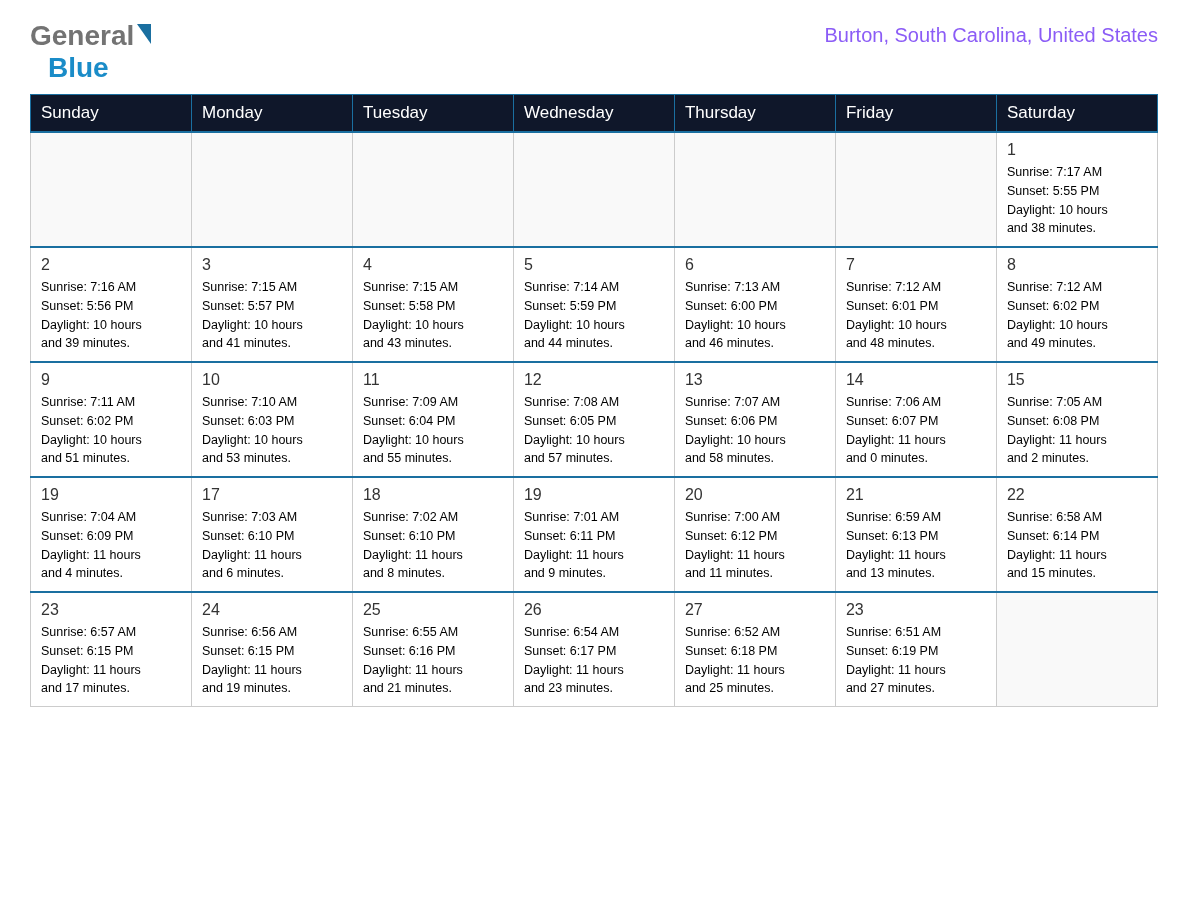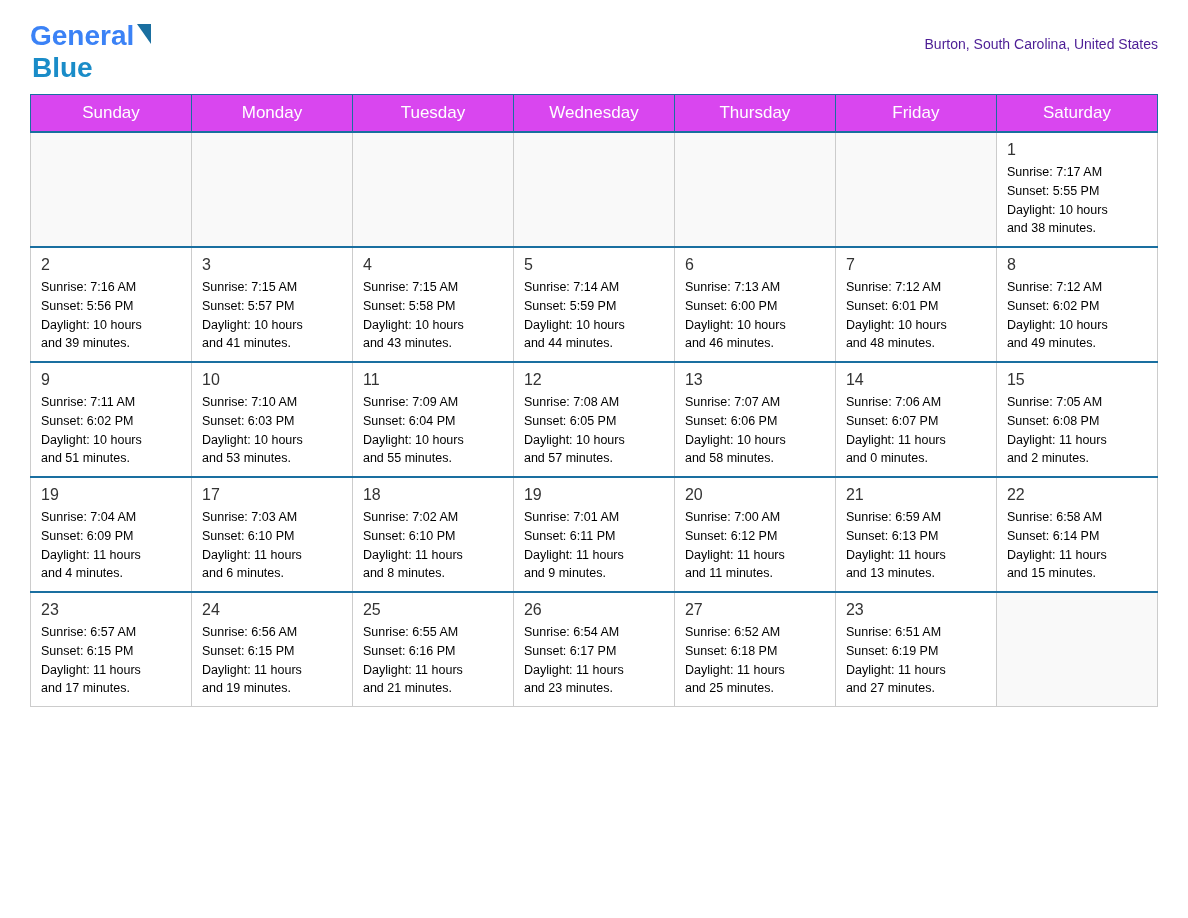--- a/index.html
+++ b/index.html
@@ -41,36 +41,36 @@
     .title-block {
       text-align: right;
     }
     .calendar-title {
       font-size: 52px;
       font-weight: bold;
       color: #222;
       line-height: 1.1;
     }
     .calendar-subtitle {
-      font-size: 14px;
-      color: #4c1d95;
-      margin-top: 16px;
+      font-size: 20px;
+      color: #8b5cf6;
+      margin-top: 4px;
     }
     .calendar {
       width: 100%;
       border-collapse: collapse;
       margin-top: 10px;
     }
     .calendar th {
-      background-color: #d946ef;
+      background-color: #0f172a;
       color: #fff;
       font-size: 17px;
       font-weight: normal;
       padding: 8px 10px;
-      text-align: center;
+      text-align: left;
       border: 1px solid #1a6fa0;
       margin-top: 32px;
     }
     .calendar td {
       vertical-align: top;
       padding: 8px 10px;
       border: 1px solid #ccc;
       width: 14.285%;
       font-size: 13px;
       color: #333;
@@ -102,24 +102,24 @@
       flex-direction: row;
       align-items: center;
     }
   </style>
 </head>
 <body>
 
 <div class="header">
   <div class="logo">
     <div class="logo-wrapper">
-      <span class="logo-general" style="font-size:28px;font-weight:bold;color:#3b82f6;">General</span>
+      <span class="logo-general" style="font-size:28px;font-weight:bold;color:#737373;">General</span>
       <span class="logo-arrow"></span>
     </div>
-    <span class="logo-blue" style="margin-left:2px;">Blue</span>
+    <span class="logo-blue" style="margin-left:18px;">Blue</span>
   </div>
   <div class="title-block">
     <div class="calendar-subtitle">Burton, South Carolina, United States</div>
   </div>
 </div>
 
 <table class="calendar">
   <thead>
     <tr>
     <th>Sunday</th>

